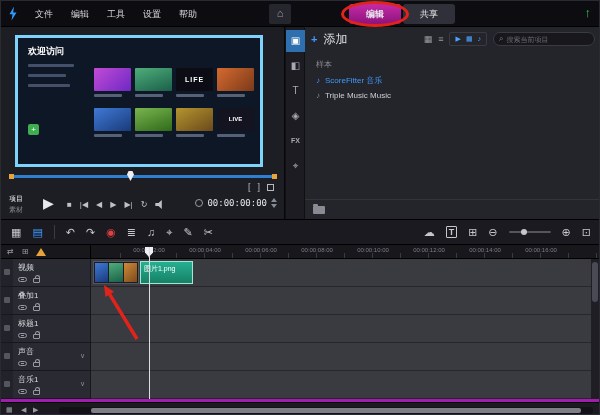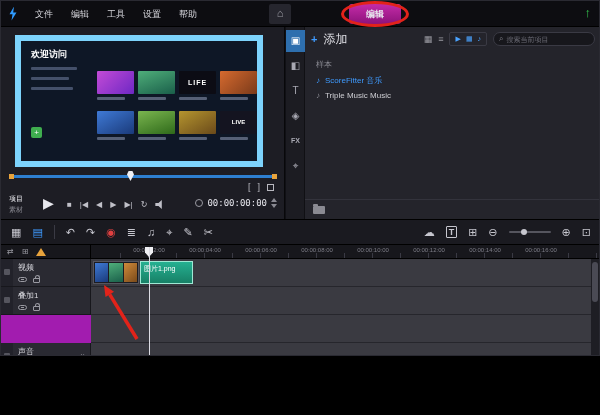--- a/index.html
+++ b/index.html
@@ -1,32 +1,32 @@
 <!DOCTYPE html>
 <html><head>
 <meta charset="utf-8">
 <style>
   *{margin:0;padding:0;box-sizing:border-box}
   body{width:600px;height:415px;font-family:"Liberation Sans","DejaVu Sans",sans-serif;background:#000}
-  .app{position:relative;width:600px;height:356px;background:#101015;overflow:hidden;border:1px solid #2a2a32}
+  .app{position:relative;width:600px;height:415px;background:#101015;overflow:hidden;border:1px solid #2a2a32}
 
   
   .menubar{position:absolute;left:0;top:0;width:600px;height:26px;background:#0d0d11;display:flex;align-items:center;border-bottom:1px solid #000}
   .logo{width:10px;height:14px;margin:0 8px 0 7px;background:#2f9bff;clip-path:polygon(60% 0,15% 55%,45% 55%,35% 100%,85% 42%,52% 42%)}
   .menu-item{font-size:9px;color:#d6d6dc;padding:0 9px;line-height:26px;cursor:default}
   .home-tab{position:absolute;left:268px;top:3px;width:22px;height:20px;background:#26262e;border-radius:2px;color:#9a9aa2;font-size:11px;text-align:center;line-height:19px}
   .tab{position:absolute;top:3px;width:52px;height:20px;border-radius:3px;background:#30303a;color:#e8e8ee;font-size:9px;text-align:center;line-height:20px}
   .tab.t-capture{left:294px}
   .tab.t-edit{left:348px;background:linear-gradient(#c42ba8,#8d137b);font-weight:bold}
   .tab.t-share{left:402px}
   .update{position:absolute;right:10px;top:4px;color:#35c94f;font-size:13px;font-weight:bold}
 
   
   .preview{position:absolute;left:0;top:26px;width:284px;height:192px;background:#1d1d24;border-right:1px solid #08080a}
-  .screen{position:absolute;left:14px;top:8px;width:248px;height:132px;background:#0e1726;border:6px solid #7dd3fc}
+  .screen{position:absolute;left:14px;top:8px;width:248px;height:132px;background:#0e1726;border:3px solid #7dd3fc}
   .welcome-title{position:absolute;left:10px;top:7px;font-size:9px;font-weight:bold;color:#fff}
   .txtbar{position:absolute;height:3px;background:#44506a;border-radius:1px}
   .tb1{left:10px;top:26px;width:46px}.tb2{left:10px;top:36px;width:38px}.tb3{left:10px;top:46px;width:42px}
   .greenbtn{position:absolute;left:10px;top:86px;width:11px;height:11px;background:#3fae4f;border-radius:2px;color:#fff;font-size:8px;text-align:center;line-height:11px}
   .thumbs{position:absolute;left:76px;top:30px;width:168px}
   .th{position:absolute;width:37px;height:23px;border-radius:1px;overflow:hidden;color:#fff;text-align:center}
   .cap{position:absolute;width:28px;height:3px;background:#566076;border-radius:1px}
   .c0{left:0}.c1{left:41px}.c2{left:82px}.c3{left:123px}
   .r0{top:0}.r1{top:40px}
   .capr0{top:26px}.capr1{top:66px}
@@ -147,20 +147,21 @@
     <div class="logo"></div>
     <span class="menu-item">文件</span>
     <span class="menu-item">编辑</span>
     <span class="menu-item">工具</span>
     <span class="menu-item">设置</span>
     <span class="menu-item">帮助</span>
     <div class="home-tab">
       <span>⌂</span>
     </div>
     <div class="tab t-edit">编辑</div>
+    <div class="tab t-share">共享</div>
     <span class="update">↑</span>
   </div>
 
   <div class="preview">
     <div class="screen">
       <div class="welcome-title">欢迎访问</div>
       <div class="txtbar tb1"></div>
       <div class="txtbar tb2"></div>
       <div class="txtbar tb3"></div>
       <div class="greenbtn">+</div>
@@ -311,20 +312,28 @@
       </div>
     </div>
     <div class="thead h1">
       <div class="strip"></div>
       <span class="tlabel">叠加1</span>
       <div class="ticons">
         <div class="mini-link"></div>
         <div class="mini-lock"></div>
       </div>
     </div>
+    <div class="thead h2">
+      <div class="strip"></div>
+      <span class="tlabel">标题1</span>
+      <div class="ticons">
+        <div class="mini-link"></div>
+        <div class="mini-lock"></div>
+      </div>
+    </div>
     <div class="thead h3">
       <div class="strip"></div>
       <span class="tlabel">声音</span>
       <div class="ticons">
         <div class="mini-link"></div>
         <div class="mini-lock"></div>
       </div>
       <span class="chev">∨</span>
     </div>
     <div class="thead h4">

